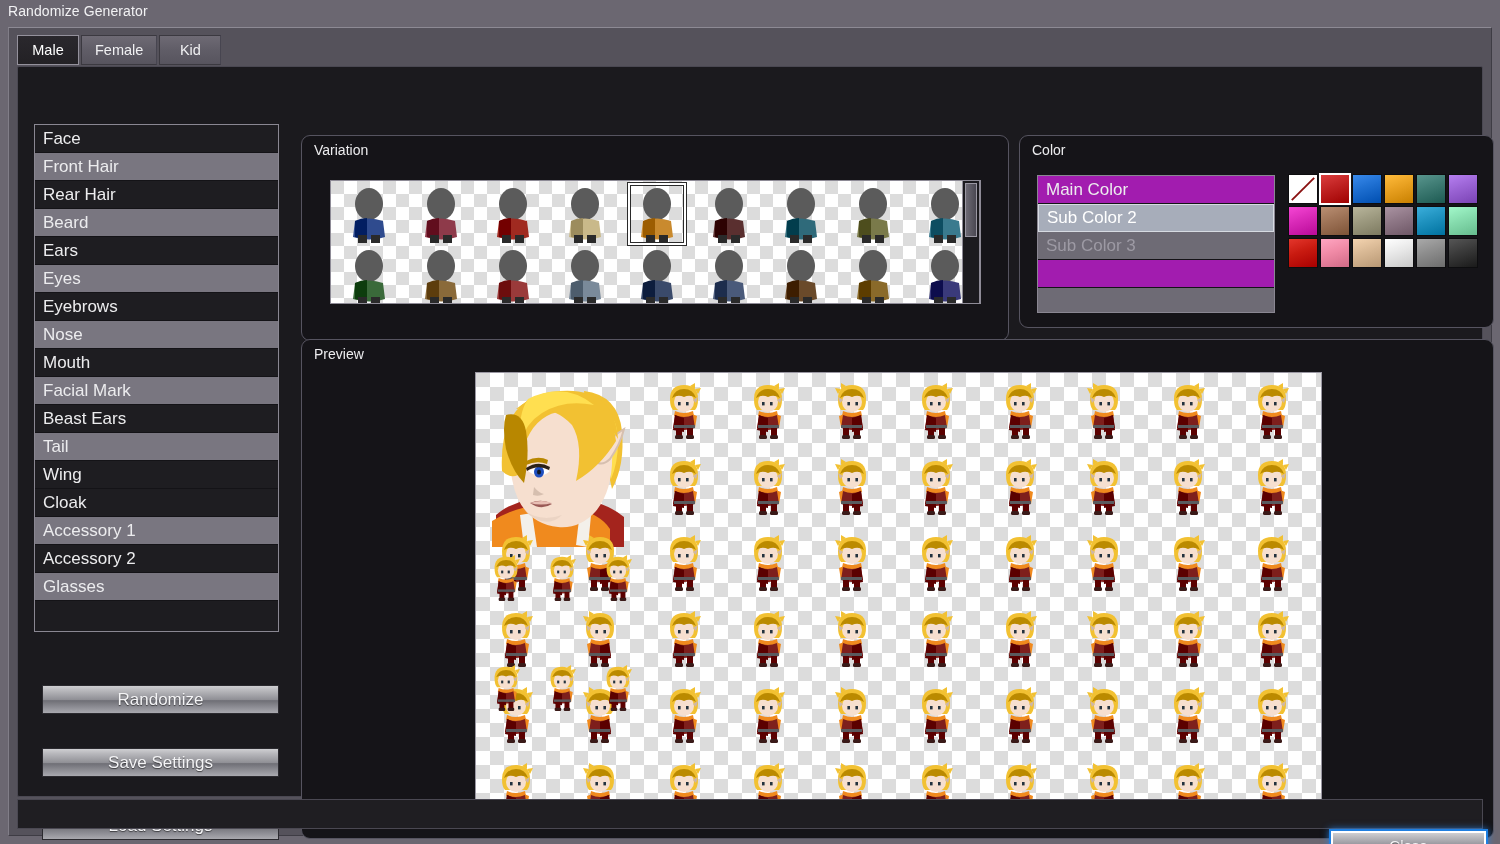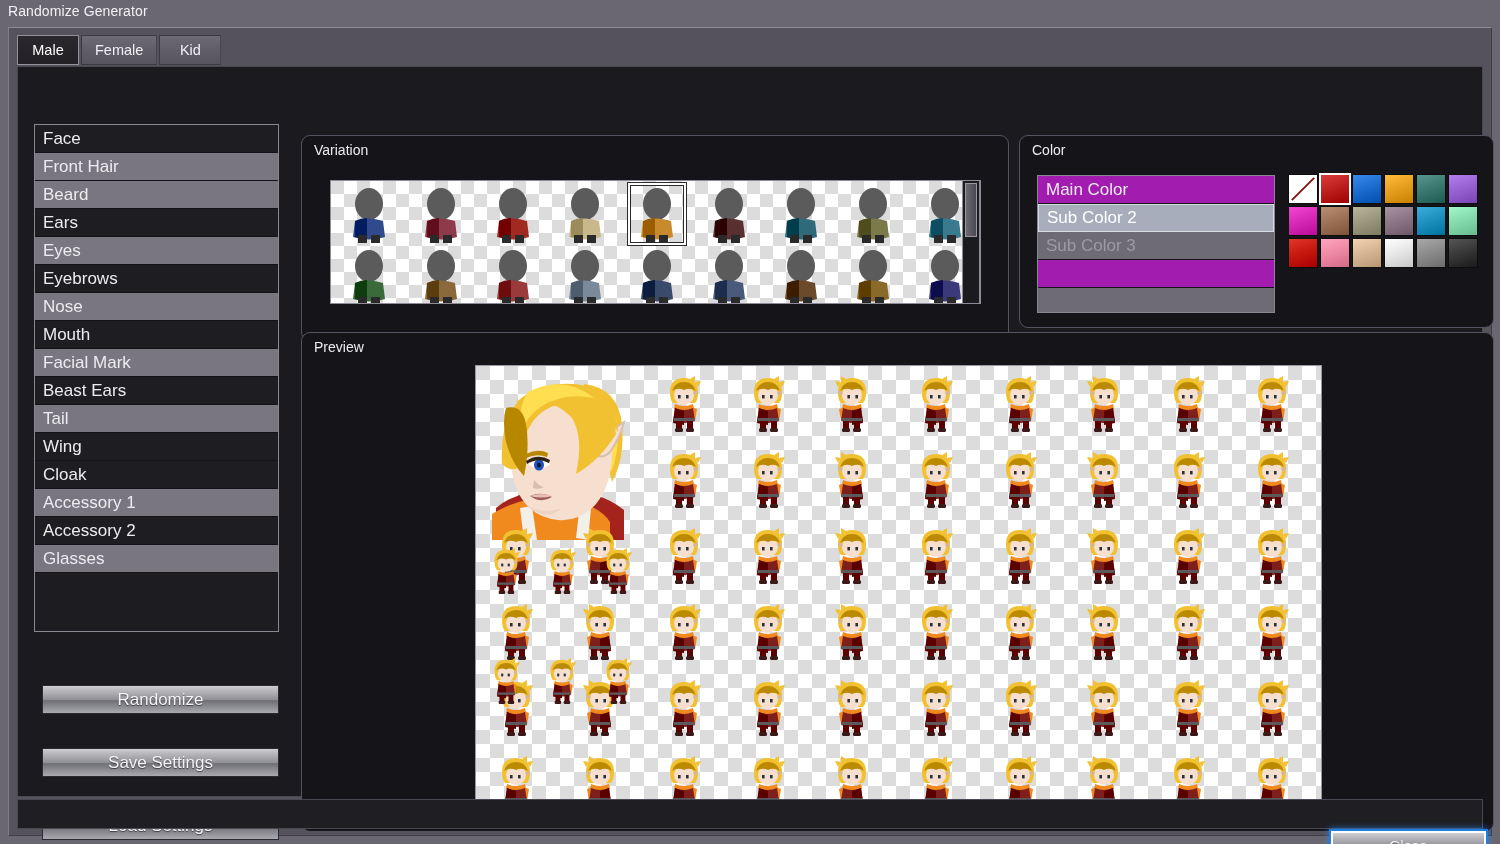--- a/index.html
+++ b/index.html
@@ -169,21 +169,21 @@
     width:30px; height:30px;
     border:1px solid #0d0d0f;
     cursor:pointer; position:relative;
   }
   .sw.sel { outline:2px solid #ffffff; outline-offset:-1px; z-index:2; }
   .sw .slash {
     position:absolute; left:0; top:0; width:100%; height:100%;
   }
 
   
-  #gPreview { left:283px; top:265px; width:1193px; height:500px; }
+  #gPreview { left:283px; top:272px; width:1193px; height:500px; }
   #previewCanvas {
     position:absolute; left:173px; top:32px; width:847px; height:454px;
     border:1px solid #9a97a2;
     overflow:hidden;
     background:
       repeating-conic-gradient(#ffffff 0 25%, #dcdcdc 0 50%) 0 0 / 28px 28px;
   }
 
   
   #btnClose {
@@ -214,20 +214,21 @@
         <div class="tab active">Male</div>
         <div class="tab">Female</div>
         <div class="tab">Kid</div>
       </div>
 
     <div id="pane">
 
       <div id="listbox">
           <div class="litem even">Face</div>
           <div class="litem odd">Front Hair</div>
+          <div class="litem even">Rear Hair</div>
           <div class="litem odd">Beard</div>
           <div class="litem even">Ears</div>
           <div class="litem odd">Eyes</div>
           <div class="litem even">Eyebrows</div>
           <div class="litem odd">Nose</div>
           <div class="litem even">Mouth</div>
           <div class="litem odd">Facial Mark</div>
           <div class="litem even">Beast Ears</div>
           <div class="litem odd">Tail</div>
           <div class="litem even">Wing</div>

